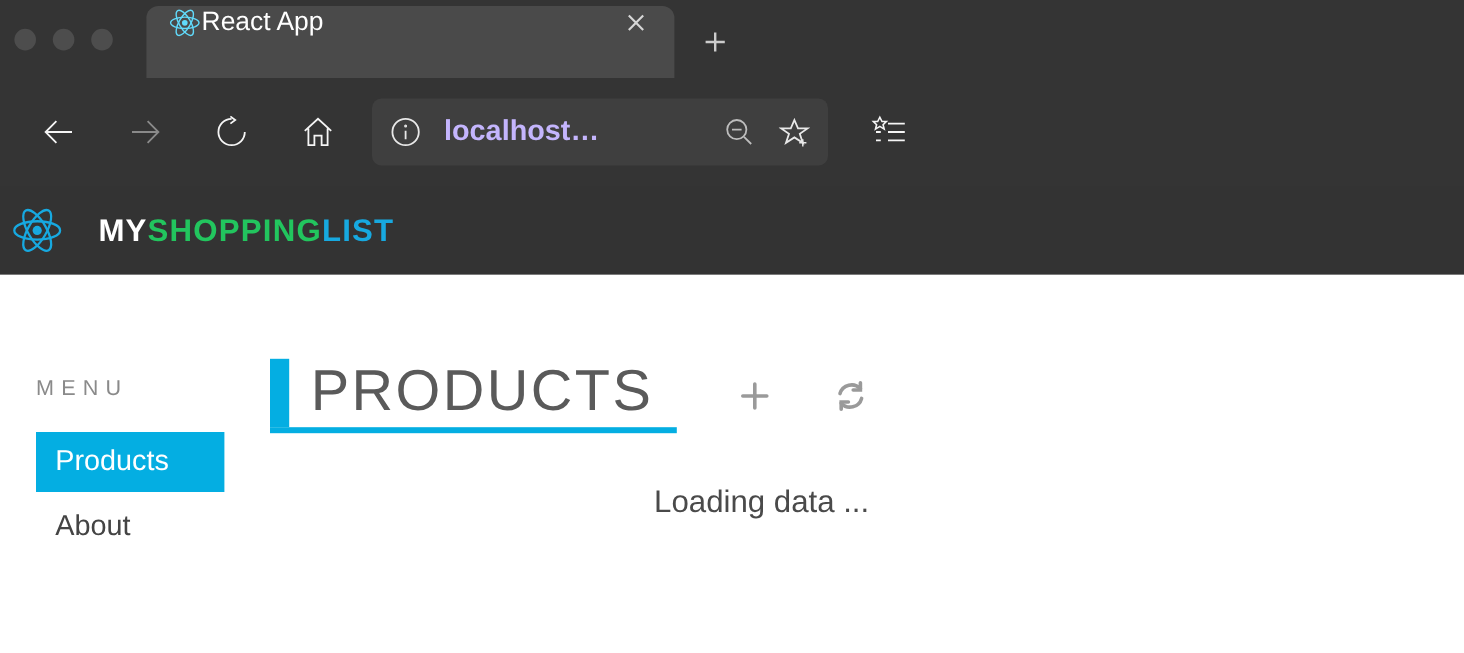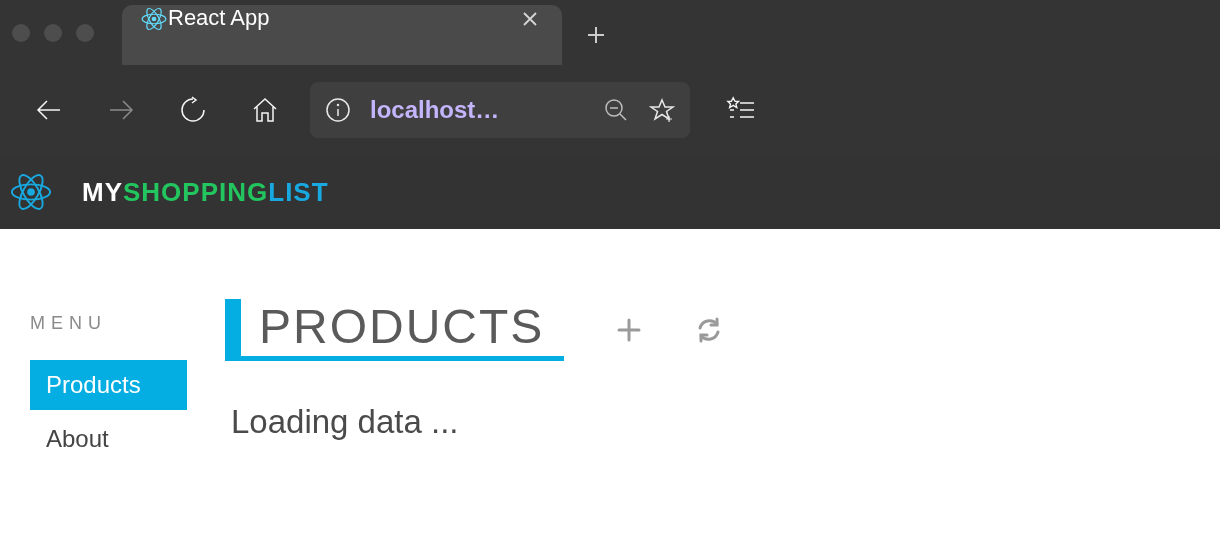--- a/index.html
+++ b/index.html
@@ -187,24 +187,25 @@
       color: #5a5a5a;
       padding: 0 20px 2px 18px;
     }
     .action-icon {
       width: 30px; height: 30px;
       cursor: pointer;
       display: flex; align-items: center; justify-content: center;
       color: #9a9a9a;
     }
     .loading-text {
-      font-size: 33px;
+      font-size: 26px;
       color: #4a4a4a;
       margin-top: 42px;
       padding-left: 6px;
+      text-align: right;
     }
 
   </style>
 </head>
 <body>
 
 <div class="browser-chrome">
 
   <div class="tab-strip">
     <div class="win-controls">

